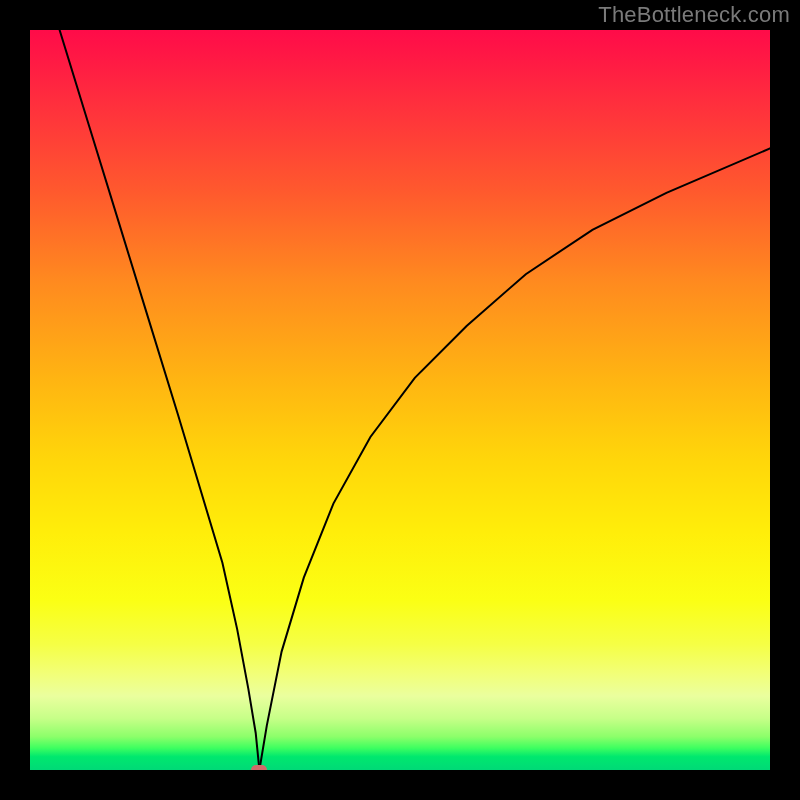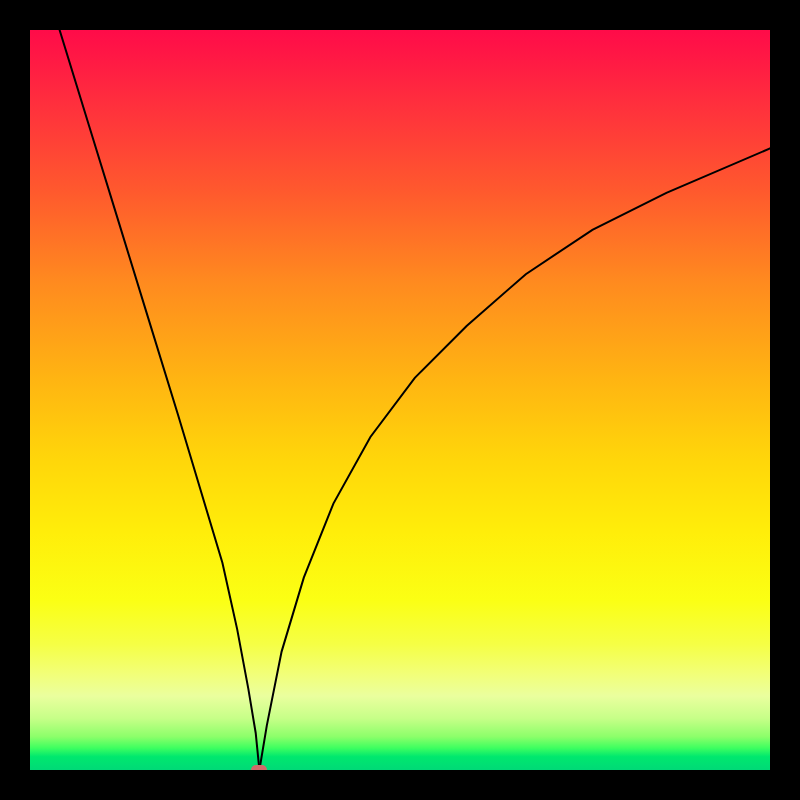--- a/index.html
+++ b/index.html
@@ -70,20 +70,21 @@
     border-radius: 5px;
     background: #d06a6a;
     transform: translate(-50%, -50%);
     z-index: 6;
   }
 </style>
 </head>
 <body>
 
 <div class="frame">
+  <div class="watermark">TheBottleneck.com</div>
 
   <div class="plot-area">
     <div class="gradient"></div>
 
     <svg class="curve-svg" viewBox="0 0 740 740" preserveAspectRatio="none">
       <path id="curve-left" fill="none" stroke="#000" stroke-width="2" stroke-linecap="round" d="M29.60 0.00 L59.20 96.20 L88.80 192.40 L118.40 288.60 L148.00 384.80 L170.20 458.80 L192.40 532.80 L207.20 599.40 L218.30 658.60 L225.70 703.00 L229.40 740.00"></path>
       <path id="curve-right" fill="none" stroke="#000" stroke-width="2" stroke-linecap="round" d="M229.40 740.00 L236.80 695.60 L251.60 621.60 L273.80 547.60 L303.40 473.60 L340.40 407.00 L384.80 347.80 L436.60 296.00 L495.80 244.20 L562.40 199.80 L636.40 162.80 L740.00 118.40"></path>
     </svg>
 
     <div id="marker" class="marker" style="left: 229.4px; top: 740px; background: rgb(208, 106, 106);"></div>

